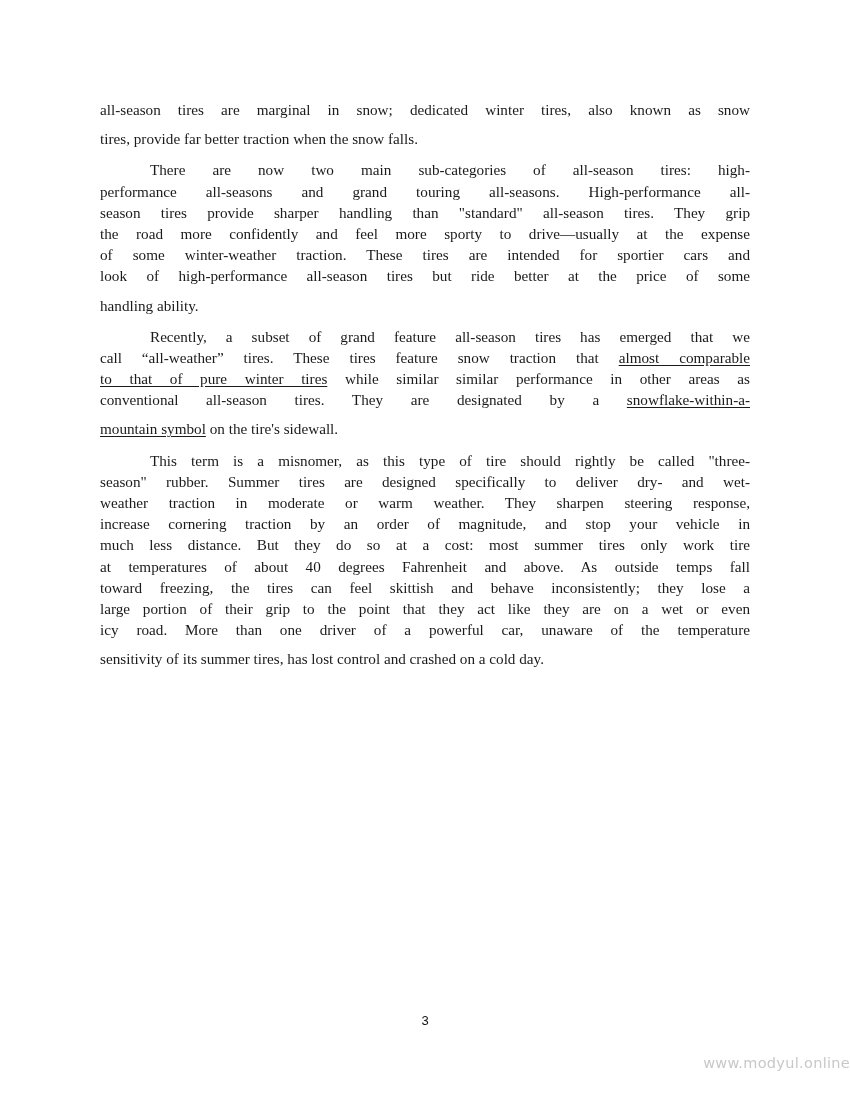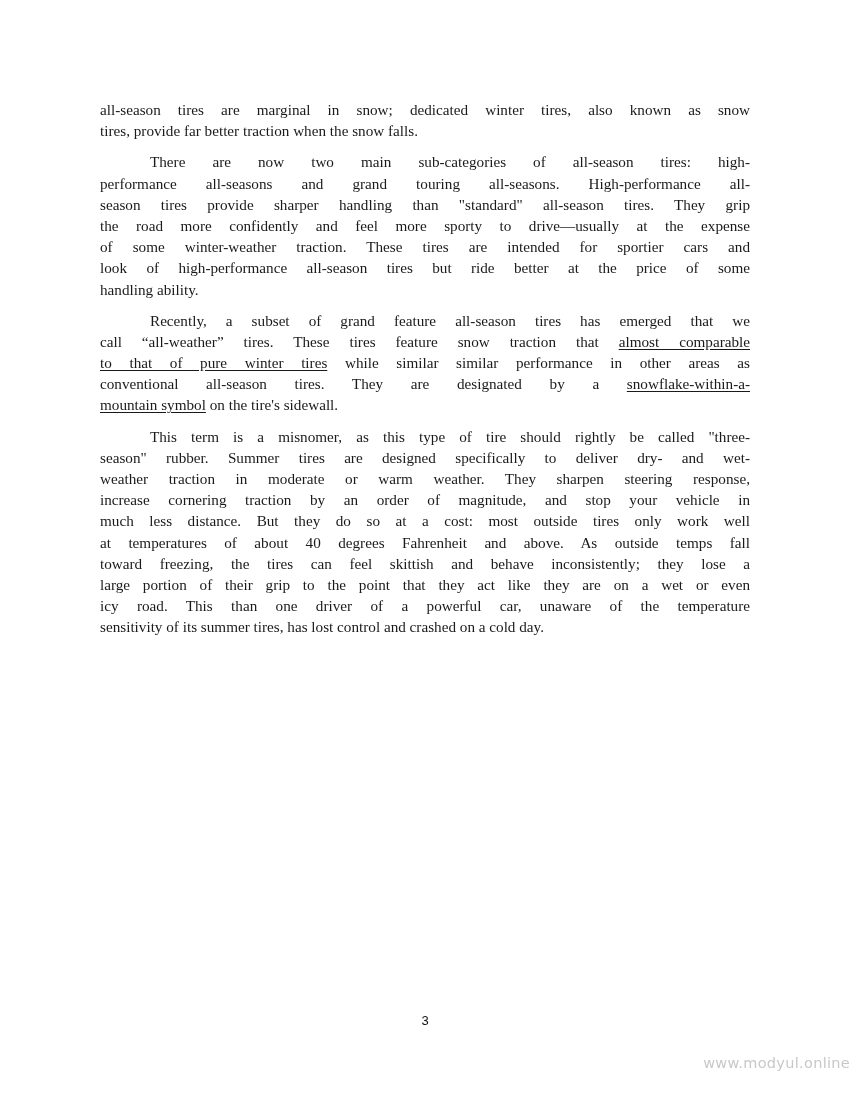--- a/index.html
+++ b/index.html
@@ -1,20 +1,20 @@
 <!DOCTYPE html>
 <html><head>
 <meta charset="utf-8">
 <style>
   html, body { margin:0; padding:0; background:#ffffff; }
   body { width:850px; height:1100px; position:relative; overflow:hidden; }
   .page { position:absolute; left:100px; top:99px; width:650px; font-family:Liberation Serif, serif; font-size:15.2px; color:#1a1a1a; }
   .para { margin:0 0 10px 0; }
   .line { display:block; height:21.2px; line-height:21.2px; text-align:justify; text-align-last:justify; white-space:nowrap; overflow:visible; }
-  .line.last { text-align-last:left; }
+  .line.last { text-align-last:left;margin-top:8px; }
   .line.indent { padding-left:50px; }
   .u { text-decoration:underline; text-underline-offset:2px; }
   .line span { white-space:pre; }
   .pagenum { position:absolute; top:1013px; left:0; width:850px; text-align:center; font-family:"Liberation Sans","DejaVu Sans",sans-serif; font-size:13px; color:#111; }
   .watermark { position:absolute; top:1055px; left:0; width:850px; text-align:right; font-family:"DejaVu Sans","Liberation Sans",sans-serif; font-size:14.5px; color:#c8c8c8; letter-spacing:0.3px; }
 </style>
 </head>
 <body>
 
 <div class="page">
@@ -40,24 +40,24 @@
     <div class="line"><span class="u">to that of pure winter tires</span><span> while similar similar performance in other areas as</span></div>
     <div class="line"><span>conventional all-season tires. They are designated by a </span><span class="u">snowflake-within-a-</span></div>
     <div class="line last"><span class="u">mountain symbol</span><span> on the tire's sidewall.</span></div>
   </div>
 
   <div class="para">
     <div class="line indent"><span>This term is a misnomer, as this type of tire should rightly be called "three-</span></div>
     <div class="line"><span>season" rubber. Summer tires are designed specifically to deliver dry- and wet-</span></div>
     <div class="line"><span>weather traction in moderate or warm weather. They sharpen steering response,</span></div>
     <div class="line"><span>increase cornering traction by an order of magnitude, and stop your vehicle in</span></div>
-    <div class="line"><span>much less distance. But they do so at a cost: most outside tires only work well</span></div>
+    <div class="line"><span>much less distance. But they do so at a cost: most summer tires only work tire</span></div>
     <div class="line"><span>at temperatures of about 40 degrees Fahrenheit and above. As outside temps fall</span></div>
     <div class="line"><span>toward freezing, the tires can feel skittish and behave inconsistently; they lose a</span></div>
     <div class="line"><span>large portion of their grip to the point that they act like they are on a wet or even</span></div>
-    <div class="line"><span>icy road. This than one driver of a powerful car, unaware of the temperature</span></div>
+    <div class="line"><span>icy road. More than one driver of a powerful car, unaware of the temperature</span></div>
     <div class="line last"><span>sensitivity of its summer tires, has lost control and crashed on a cold day.</span></div>
   </div>
 
 </div>
 
 <div class="pagenum">3</div>
 <div class="watermark">www.modyul.online</div>
 
 </body></html>

